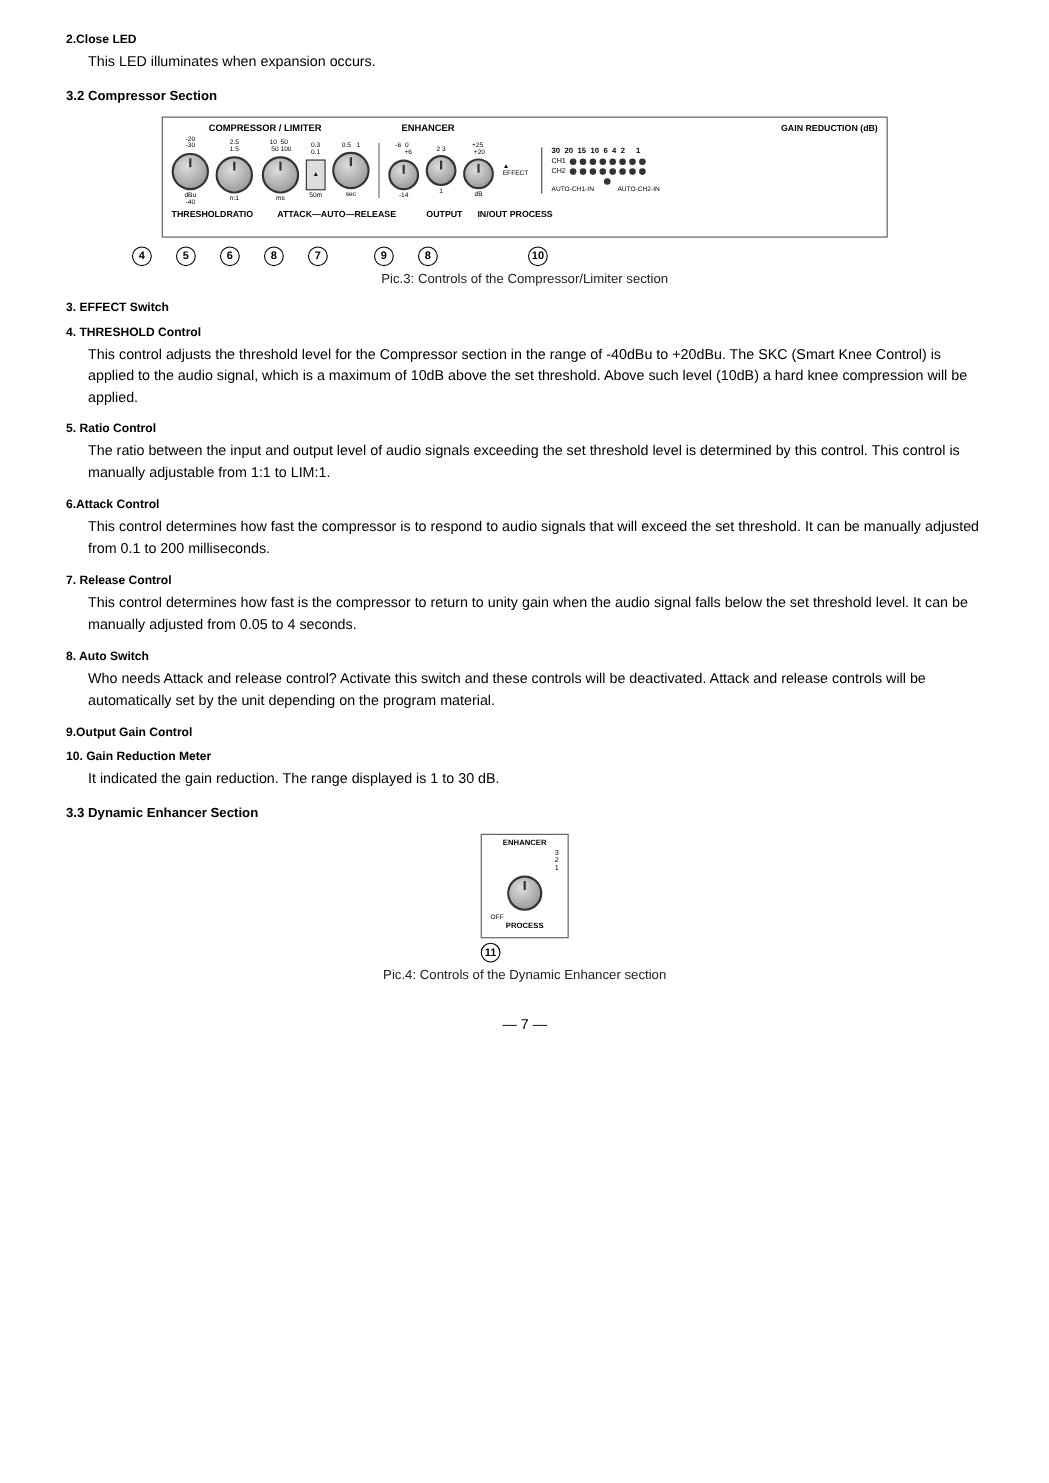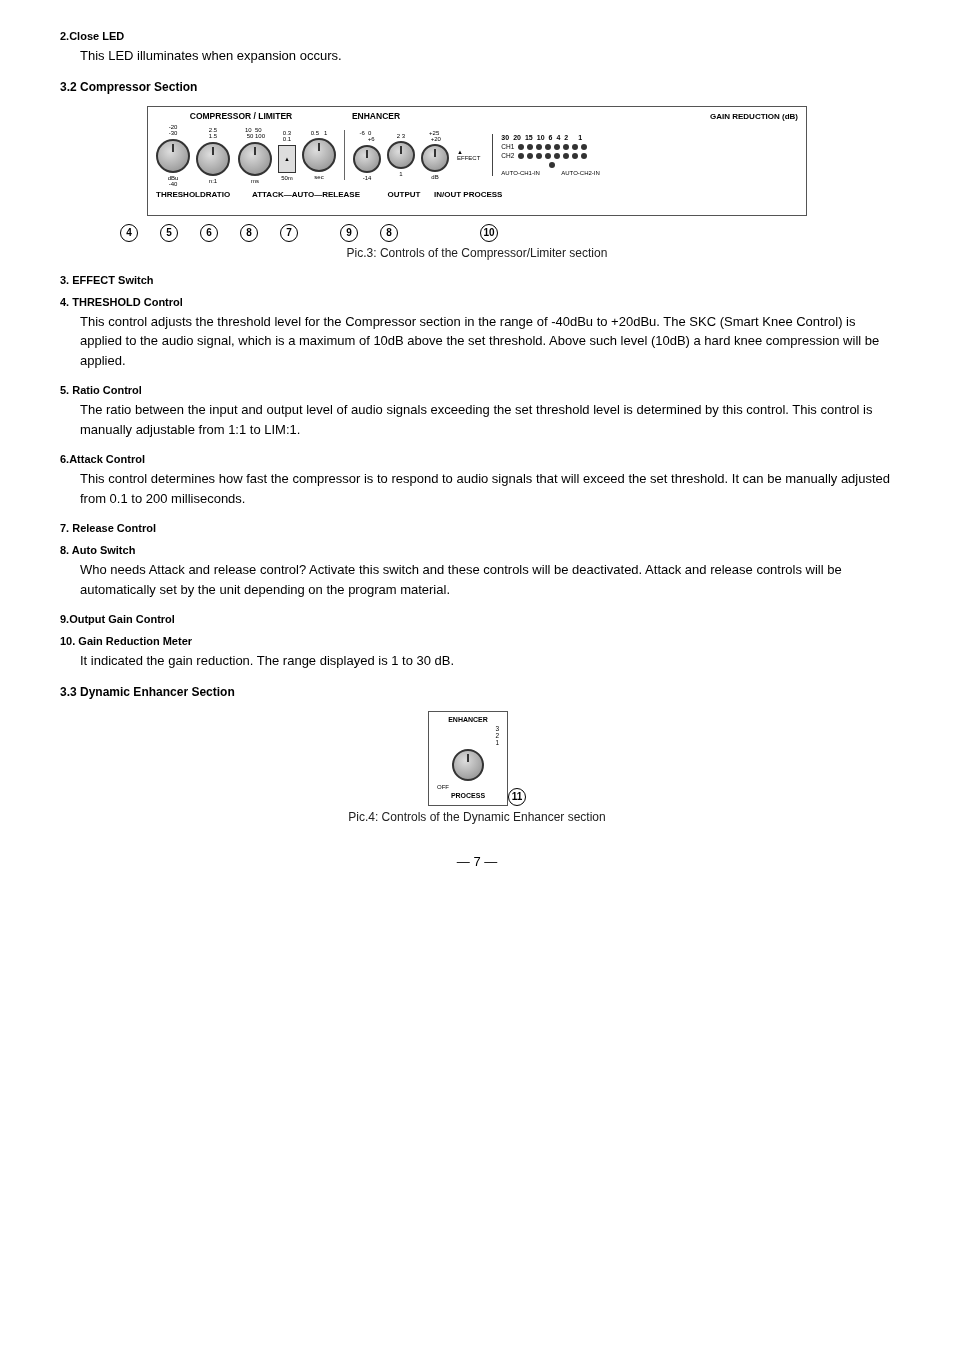--- a/index.html
+++ b/index.html
@@ -125,21 +125,21 @@
   <div class="sub-heading">2.Close LED</div>
   <div class="body-text">This LED illuminates when expansion occurs.</div>
 </div>
 
 <div class="section-block">
   <div class="section-h2">3.2 Compressor Section</div>
 
   <div class="diagram-wrapper">
     <div class="diagram-box">
 
-      <div style="display:flex; font-size:8.5px; font-weight:bold; margin-bottom:3px; gap:0; align-items:flex-end;">
+      <div style="display:flex; font-size:8.5px; font-weight:bold; margin-bottom:3px; gap:13px; align-items:flex-end;">
         <div style="width:170px; text-align:center;">COMPRESSOR / LIMITER</div>
         <div style="width:80px; text-align:center; margin-left:10px;">ENHANCER</div>
         <div style="margin-left:auto; text-align:center; font-size:8px;">GAIN REDUCTION (dB)</div>
       </div>
 
       <div style="display:flex; align-items:center; gap:4px;">
 
         <div style="display:flex;flex-direction:column;align-items:center;font-size:6.5px;">
           <div style="font-size:6px;line-height:1.1;">-20<br>-30</div>
           <div class="knob" style="width:34px;height:34px;"></div>
@@ -296,41 +296,42 @@
   <div class="body-text">The ratio between the input and output level of audio signals exceeding the set threshold level is determined by this control. This control is manually adjustable from 1:1 to LIM:1.</div>
 </div>
 
 <div class="section-block">
   <div class="sub-heading">6.Attack Control</div>
   <div class="body-text">This control determines how fast the compressor is to respond to audio signals that will exceed the set threshold. It can be manually adjusted from 0.1 to 200 milliseconds.</div>
 </div>
 
 <div class="section-block">
   <div class="sub-heading">7. Release Control</div>
+  <div class="body-text">This control determines how fast is the compressor to return to unity gain when the audio signal falls below the set threshold level. It can be manually adjusted from 0.05 to 4 seconds.</div>
 </div>
 
 <div class="section-block">
   <div class="sub-heading">8. Auto Switch</div>
   <div class="body-text">Who needs Attack and release control? Activate this switch and these controls will be deactivated. Attack and release controls will be automatically set by the unit depending on the program material.</div>
 </div>
 
 <div class="section-block">
   <div class="sub-heading">9.Output Gain Control</div>
 </div>
 
 <div class="section-block">
   <div class="sub-heading">10. Gain Reduction Meter</div>
   <div class="body-text">It indicated the gain reduction. The range displayed is 1 to 30 dB.</div>
 </div>
 
 <div class="section-block">
   <div class="section-h2">3.3 Dynamic Enhancer Section</div>
 
   <div class="enhancer-wrapper">
-    <div style="display:flex;flex-direction:row;align-items:flex-end;">
+    <div style="display:flex;flex-direction:column;align-items:flex-start;">
       <div class="enhancer-box">
         <div class="enhancer-label-top">ENHANCER</div>
         <div style="font-size:6.5px;text-align:right;margin-right:2px;">3</div>
         <div style="font-size:6.5px;text-align:right;margin-right:2px;">2</div>
         <div style="font-size:6.5px;text-align:right;margin-right:2px;">1</div>
         <div class="knob" style="width:32px;height:32px;margin:3px auto;"></div>
         <div style="font-size:6px;text-align:left;margin-left:2px;">OFF</div>
         <div class="enhancer-label-bottom">PROCESS</div>
       </div>
       <div style="margin-top:4px;">

